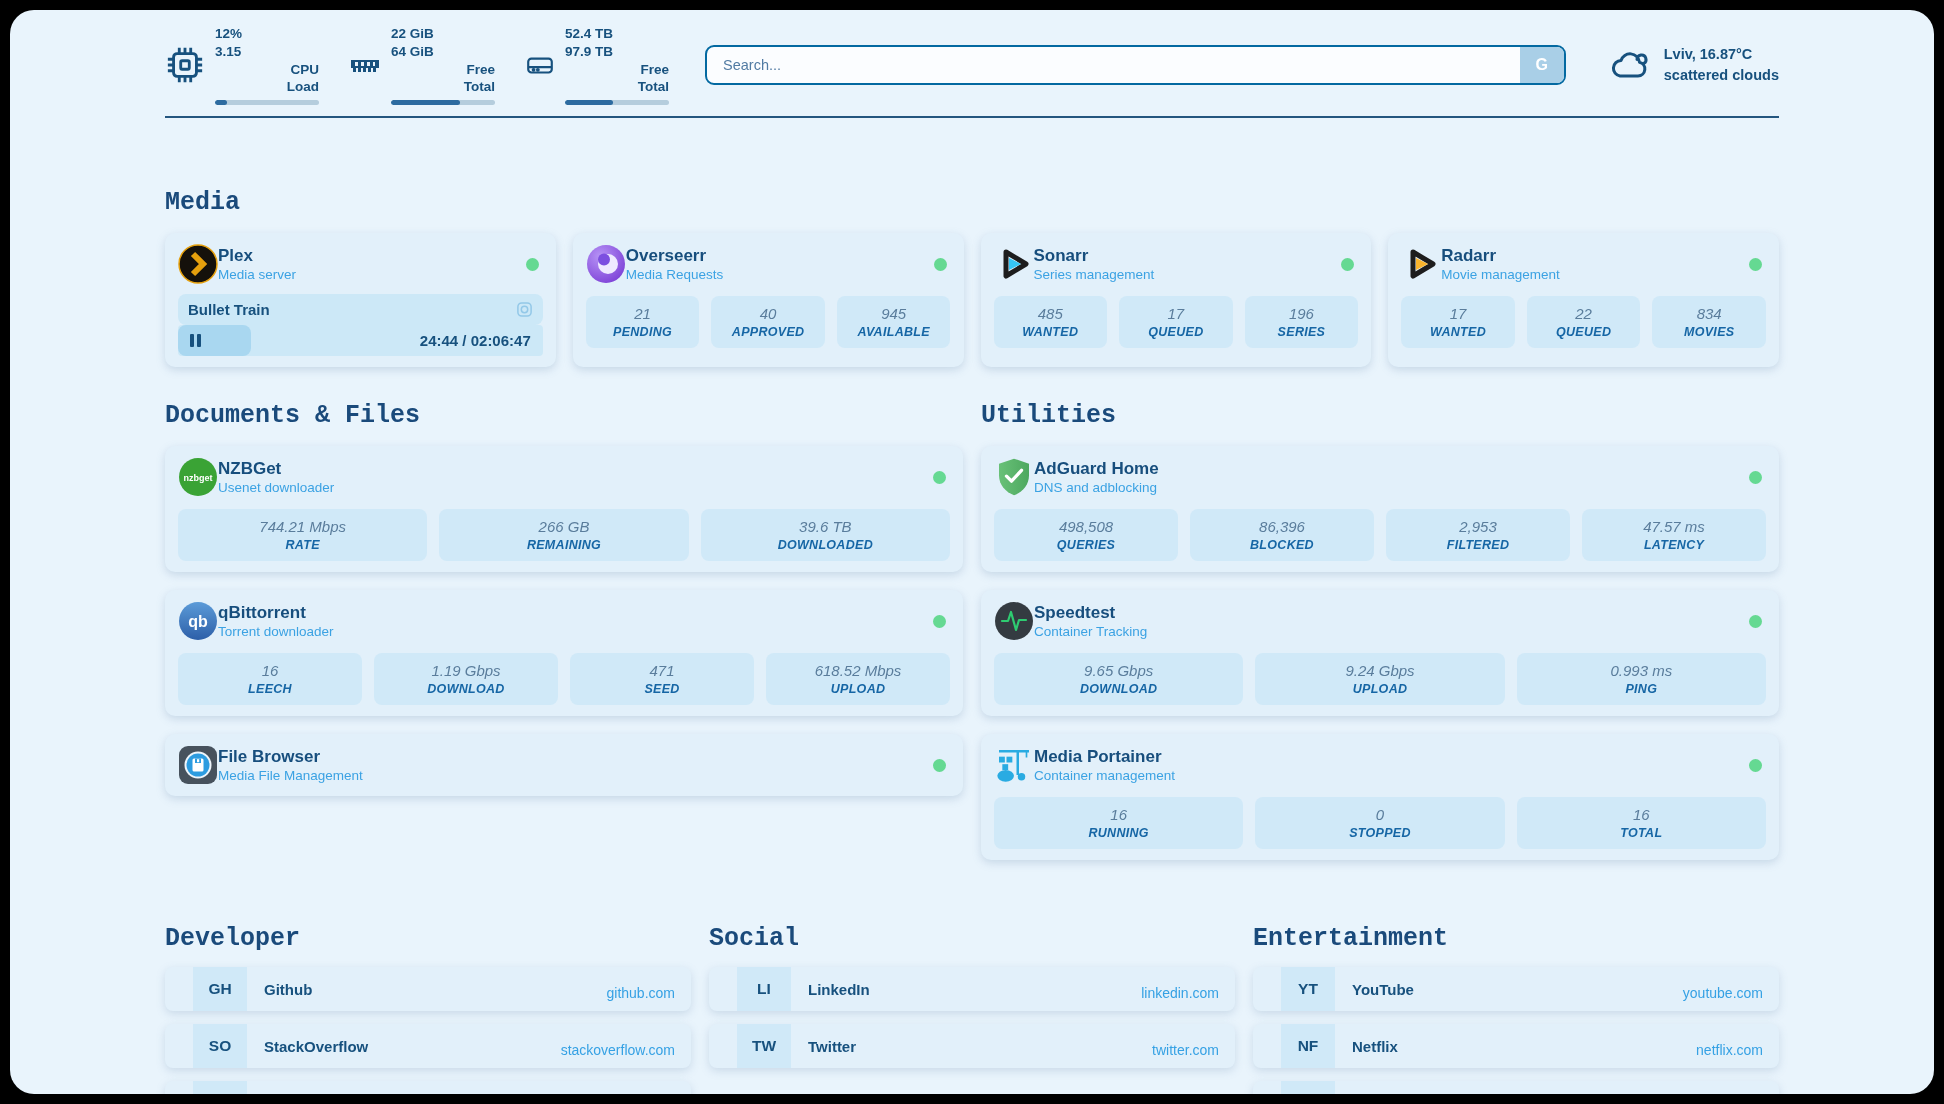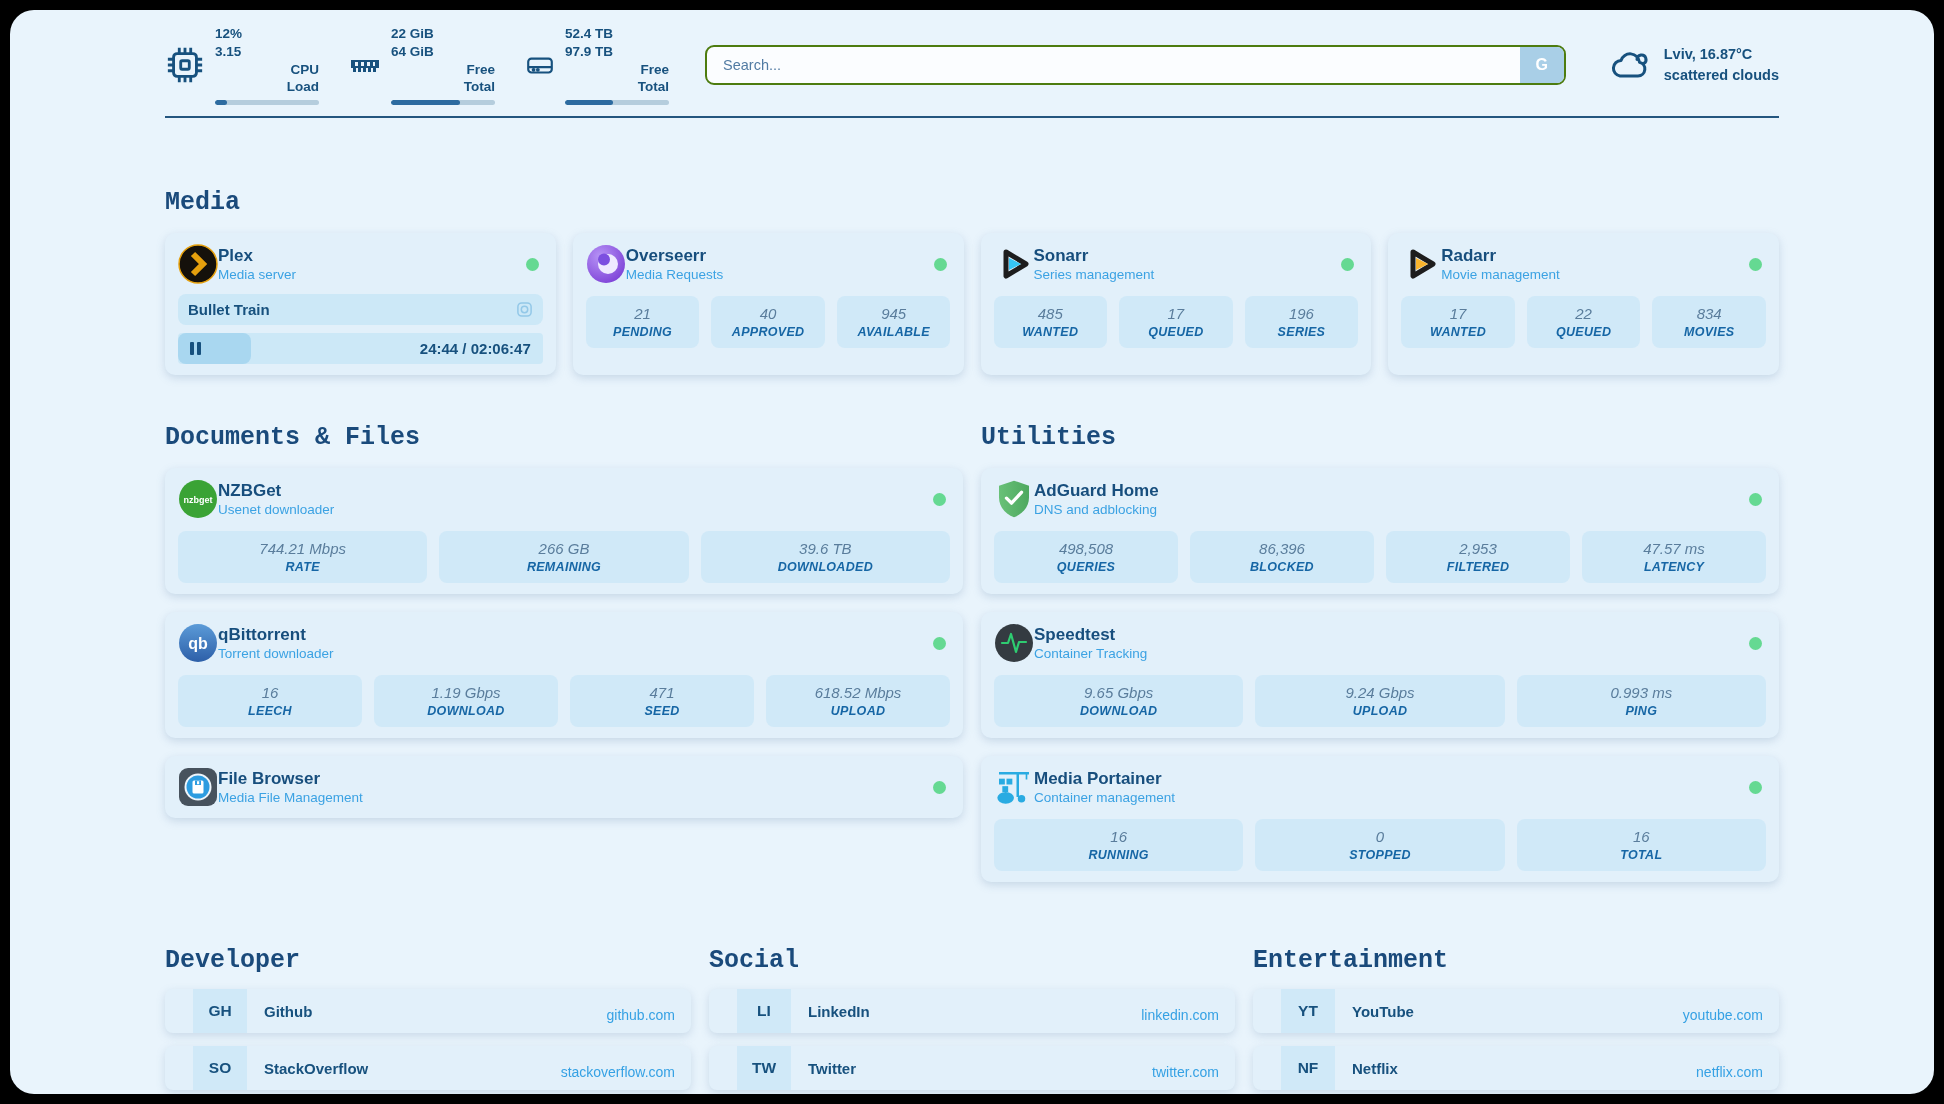--- a/index.html
+++ b/index.html
@@ -13,21 +13,21 @@
   .hstat { display:flex; align-items:center; gap:10px; }
   .hstat svg { flex:0 0 auto; }
   .hstat-body { width:104px; }
   .hstat-cols { display:flex; justify-content:space-between; color:#17517e; font-size:13.5px; font-weight:600; line-height:1.3;flex-direction:column; }
   .hstat-col.values { text-align:left; }
   .hstat-col.labels { text-align:right; }
   .hbar { margin-top:4px; height:5px; border-radius:3px; background:#b5cddd; overflow:hidden; }
   .hbar > div { height:100%; border-radius:3px; background:#2d6ba0; }
   .fill-cpu { width:12%; } .fill-ram { width:66%; } .fill-disk { width:46%; }
 
-  .searchwrap { flex:1; display:flex; align-items:center; height:40px; background:#fbfdff; border:2px solid #4d7c0f; border-radius:9px; overflow:hidden; margin-right:42px; }
+  .searchwrap { flex:1; display:flex; align-items:center; height:40px; background:#fbfdff; border:2px solid #0369a1; border-radius:9px; overflow:hidden; margin-right:42px; }
   .searchwrap input { flex:1; border:none; outline:none; background:transparent; padding:0 16px; font-size:14.5px; color:#17517e; font-family:"Liberation Sans", sans-serif; }
   .searchwrap input::placeholder { color:#3f6d99; opacity:.9; }
   .search-btn { width:44px; height:100%; background:#a9cfe7; color:#fff; border:none; font-size:16px; font-weight:700; cursor:pointer; }
 
   .weather { display:flex; align-items:center; gap:12px; color:#17517e; }
   .weather-text { font-size:14.5px; font-weight:600; line-height:1.45; }
 
   .divider { margin-top:24px; border-top:2px solid #24567f; }
 
   
@@ -44,28 +44,28 @@
   .dot { width:13px; height:13px; border-radius:50%; background:#65d992; margin-right:4px; }
 
   .tiles { display:flex; gap:12px; margin-top:12px;font-style:italic; }
   .tile { flex:1; background:#d0e9f8; border-radius:8px; height:52px; display:flex; flex-direction:column; align-items:center; justify-content:center; }
   .tile-value { font-size:15px; color:#5a7d9c; line-height:1.3; }
   .tile-label { font-size:12.5px; font-weight:700; color:#1666a5; letter-spacing:.3px; line-height:1.3; }
 
   
   .media-row { margin-top:10px; height:31px; background:#cce8f7; border-radius:8px; display:flex; align-items:center; padding:0 10px; }
   .media-row .mtitle { flex:1; font-size:15px; font-weight:600; color:#17517e; }
-  .progress-row { position:relative; margin-top:8px; height:31px; background:#cce8f7; border-radius:4px; overflow:hidden; }
+  .progress-row { position:relative; height:31px; background:#cce8f7; border-radius:4px; overflow:hidden; }
   .progress-fill { position:absolute; left:0; top:0; bottom:0; width:20%; background:#a9d7f0; border-radius:8px; }
   .pause { position:absolute; left:12px; top:9px; display:flex; gap:3px; }
   .pause span { width:4px; height:13px; background:#17517e; border-radius:1px; }
   .ptime { position:absolute; right:12px; top:0; height:100%; display:flex; align-items:center; font-size:15px; font-weight:700; color:#17517e; }
 
   .two-col-titles, .two-col { display:grid; grid-template-columns:1fr 1fr; gap:18px; }
-  .two-col-titles { margin-top:48px; }
+  .two-col-titles { margin-top:34px; }
   .two-col { margin-top:16px; }
   .col-stack > .card { margin-bottom:18px; }
   .col-stack > .card:last-child { margin-bottom:0; }
 
   
   .bm-grid { display:grid; grid-template-columns:1fr 1fr 1fr; gap:18px; margin-top:64px; }
   .bm-rows { margin-top:14px; }
   .bm-row { display:flex; align-items:center; height:44px; background:#e2f0fa; border-radius:8px; box-shadow:0 3px 8px rgba(110,145,180,.25); margin-bottom:13px; overflow:hidden; cursor:pointer;padding-left:28px; }
   .bm-abbr { width:54px; height:100%; background:#d0e9f8; display:flex; align-items:center; justify-content:center; font-size:15.5px; font-weight:700; color:#17517e; }
   .bm-name { margin-left:17px; font-size:15px; font-weight:600; color:#17517e; }

